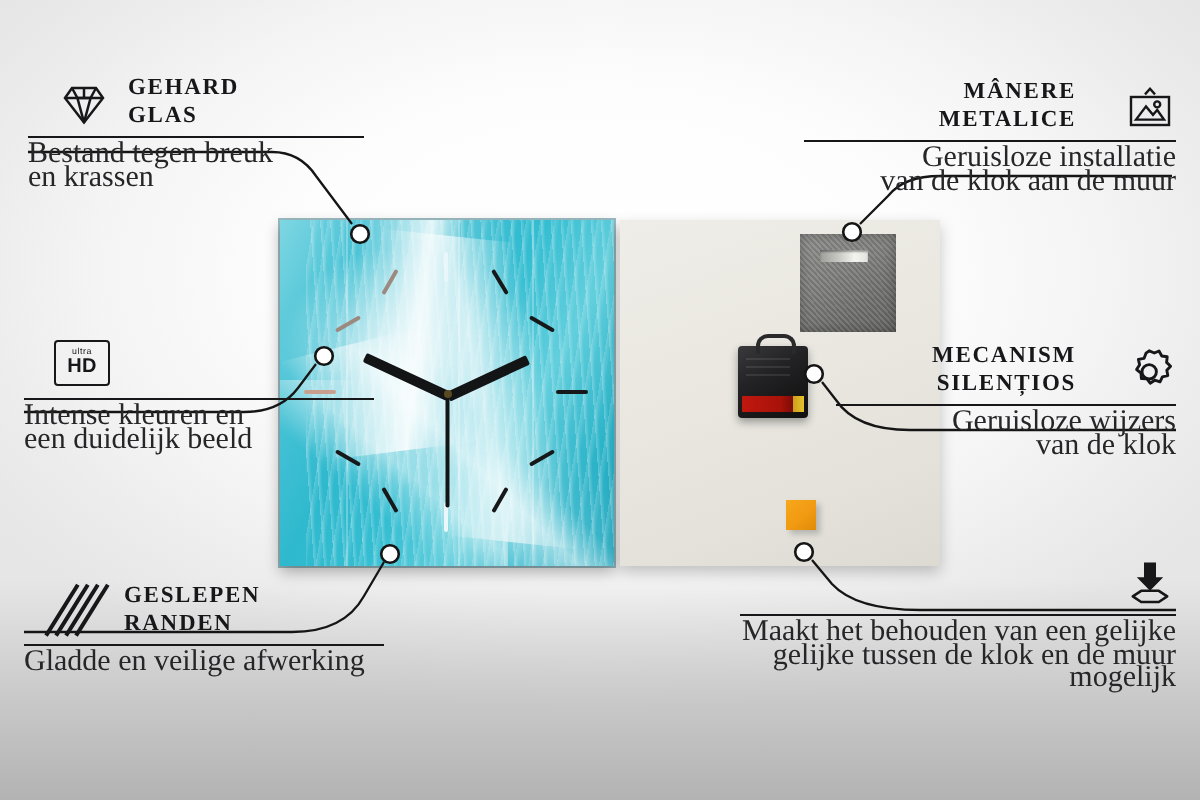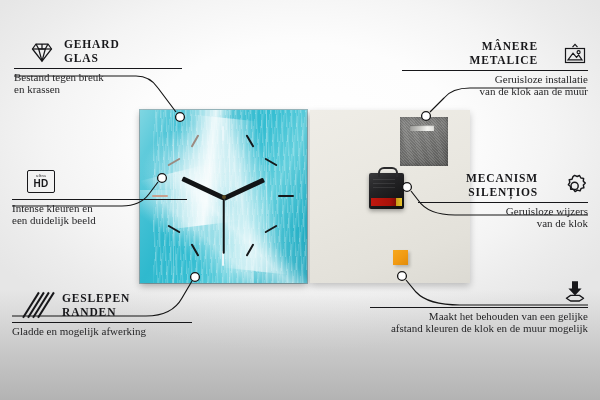--- a/index.html
+++ b/index.html
@@ -100,21 +100,21 @@
   .fhead.right{flex-direction:row-reverse;justify-content:flex-start;}
   .ftitle{
     font-family:"Liberation Serif", serif;
     font-size:11.5px;font-weight:700;letter-spacing:.85px;
     color:#17171a;line-height:13.5px;text-transform:uppercase;white-space:pre-line;
   }
   .right .ftitle{text-align:right;}
   .rule{height:0;border-top:1.15px solid #17171a;margin:3px 0 3px;}
   .fdesc{
     font-family:"Liberation Serif", serif;
-    font-size:11px;color:#262628;line-height:11.6px;white-space:pre-line;
+    font-size:15px;color:#262628;line-height:11.6px;white-space:pre-line;
   }
   .right .fdesc{text-align:right;}
   .ico{width:26px;height:26px;flex:0 0 26px;display:block;padding-left:15px;}
   .ico svg{display:block;width:26px;height:26px;}
 
   
   .hdbox{width:26px;height:21px;border:1.4px solid #17171a;border-radius:2px;
     display:flex;flex-direction:column;align-items:center;justify-content:center;line-height:1;}
   .hd-ultra{font-family:"Liberation Sans",sans-serif;font-size:4.4px;letter-spacing:.3px;color:#17171a;}
   .hd-big{font-family:"Liberation Sans",sans-serif;font-size:10px;font-weight:700;color:#17171a;letter-spacing:.2px;}
@@ -233,21 +233,21 @@
     <div class="fhead">
       <span class="ico">
         <span class="bev">
           <i style="left:3px;"></i><i style="left:8px;"></i><i style="left:13px;"></i><i style="left:18px;"></i>
         </span>
       </span>
       <span class="ftitle">GESLEPEN
 RANDEN</span>
     </div>
     <div class="rule"></div>
-    <div class="fdesc">Gladde en mogelijk afwerking</div>
+    <div class="fdesc">Gladde en veilige afwerking</div>
   </div>
 
   <div class="feat right" style="right:12px;top:40px;width:186px;">
     <div class="fhead right">
       <span class="ico">
         <svg viewBox="0 0 26 26">
             <g fill="none" stroke="#17171a" stroke-width="1.2">
           <rect x="3.5" y="7.5" width="19" height="14"></rect>
           <path d="M10.5 6.2 L13 3.4 L15.5 6.2"></path>
           <path d="M6 18.8 L11 12.2 L14.5 16.4 L16.6 14 L20 18.8 Z"></path>
@@ -287,16 +287,16 @@
         <svg viewBox="0 0 26 26">
             <g fill="none" stroke="#17171a" stroke-width="1.3" stroke-linejoin="round">
           <path d="M10 3.2 h6 v7.4 h3.6 L13 17.4 L6.4 10.6 H10 Z" fill="#17171a" stroke="none"></path>
           <path d="M4.4 20.2 L8.6 17.4 h8.8 l4.2 2.8 -4.2 2.8 H8.6 Z"></path>
         </g>
           </svg>
       </span>
     </div>
     <div class="rule"></div>
     <div class="fdesc">Maakt het behouden van een gelijke
-afstand kleuren de klok en de muur mogelijk</div>
+gelijke tussen de klok en de muur mogelijk</div>
   </div>
 
 </div>
 
 </body></html>

